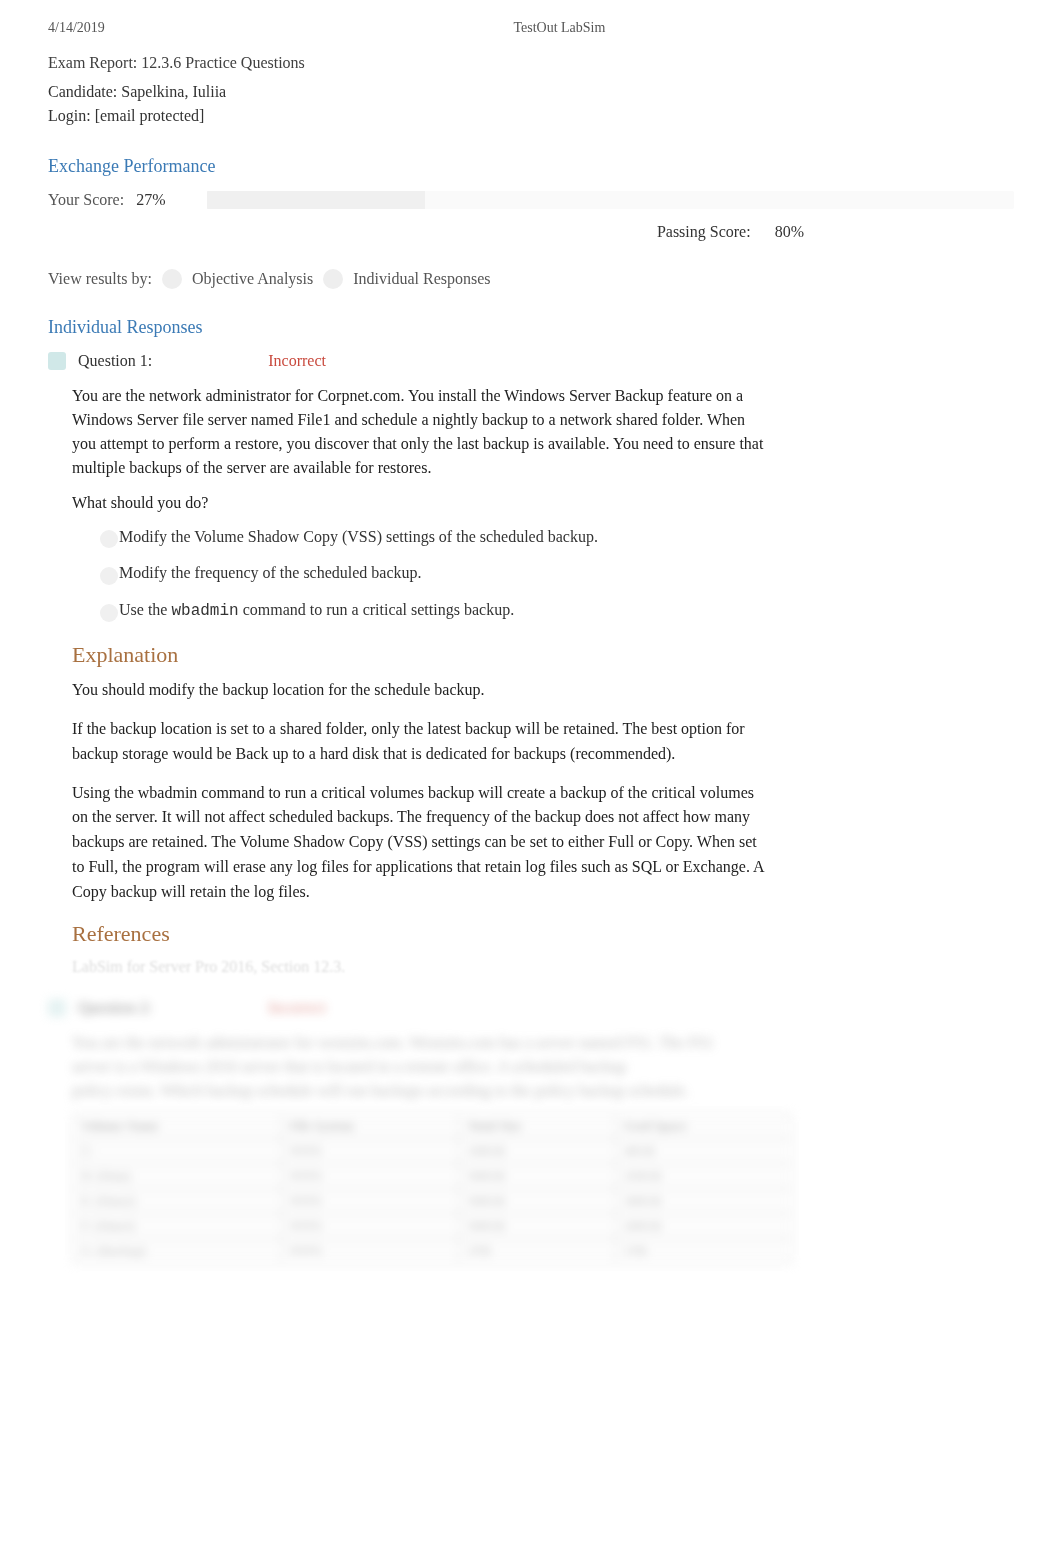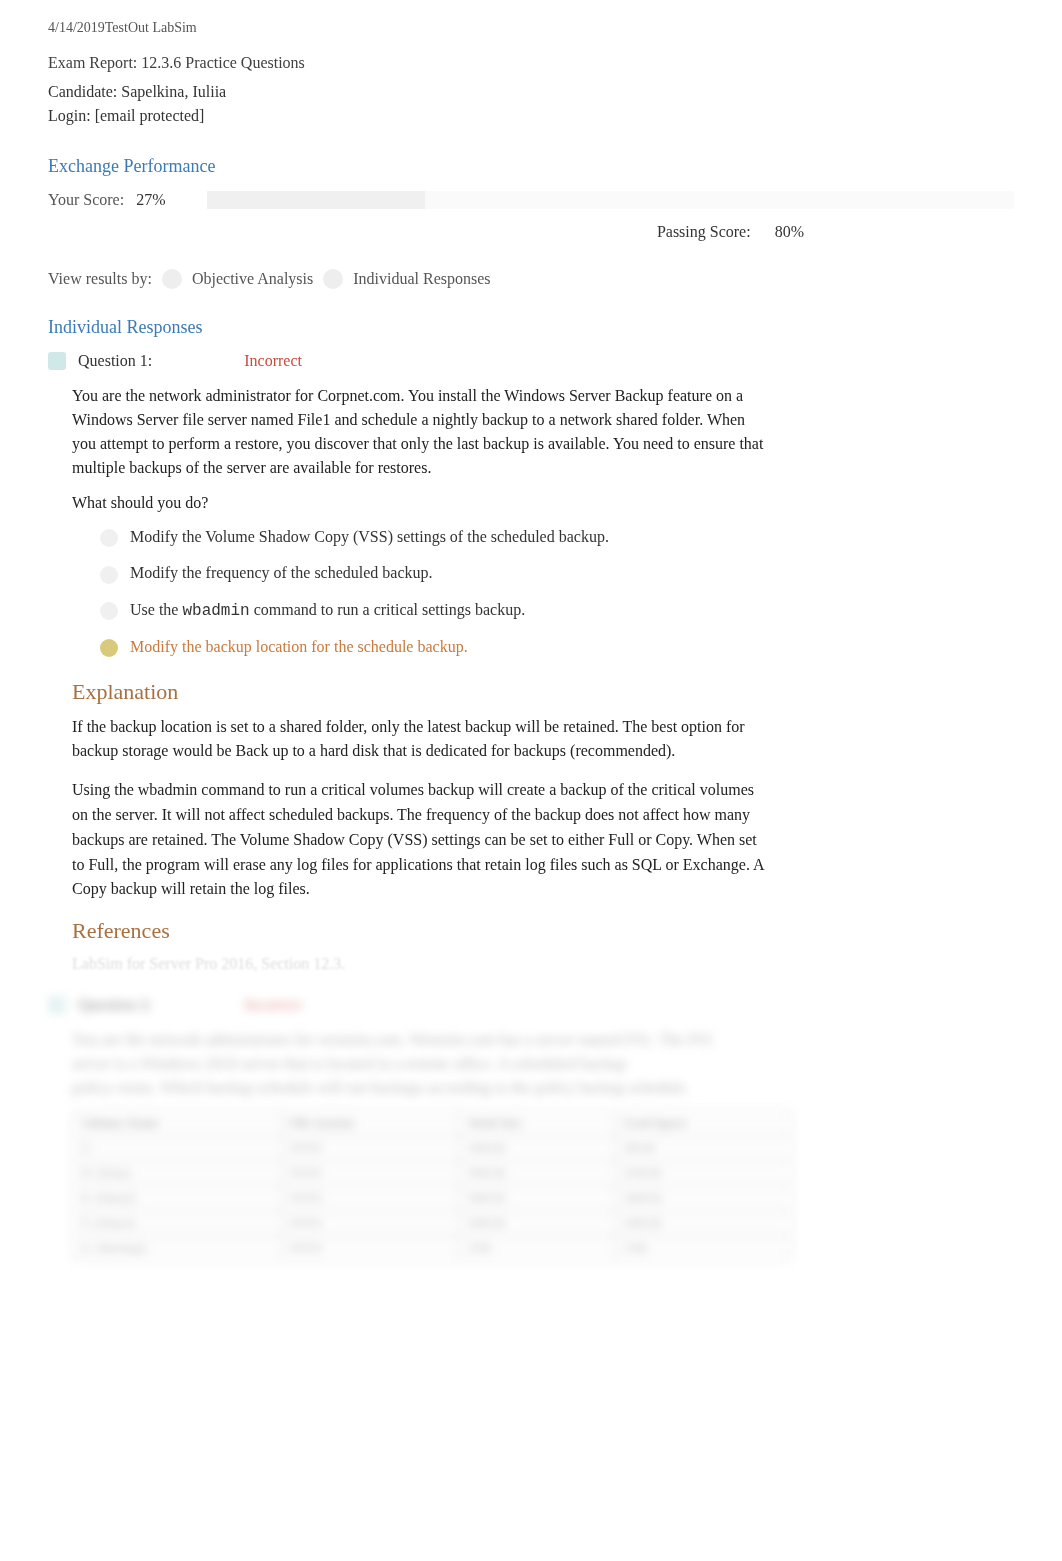--- a/index.html
+++ b/index.html
@@ -4,44 +4,44 @@
   <style>
     * { box-sizing: border-box; margin: 0; padding: 0; }
     body {
       font-family: Georgia, 'Times New Roman', serif;
       font-size: 16px;
       color: #333;
       background: #fff;
       padding: 20px 48px;
       width: 1062px;
     }
-    .header-row { display: flex; justify-content: flex-start; font-size: 14px; color: #555; margin-bottom: 18px; }
+    .header-row { display: flex; justify-content: space-between; font-size: 14px; color: #555; margin-bottom: 18px; }
     .exam-title { font-size: 16px; color: #404040; margin-bottom: 8px; }
     .meta-row { display: flex; justify-content: space-between; font-size: 16px; color: #333; }
     .meta-left, .meta-right { line-height: 1.5; }
     .meta-right { text-align: left; margin-right: 160px; }
     .section-header { font-size: 18px; color: #3b7ab5; margin-top: 28px; margin-bottom: 14px; }
     .score-row { display: flex; align-items: flex-start; gap: 12px; }
     .score-label { color: #555; }
     .score-value { color: #333; }
     .score-bar { flex: 1; height: 18px; background: #fafafa; border-radius: 2px; margin-left: 30px; position: relative; }
     .score-fill { position: absolute; left: 0; top: 0; bottom: 0; width: 27%; background: rgba(200,200,200,0.2); }
     .passing-row { text-align: right; margin-top: 14px; margin-right: 210px; color: #333; }
     .passing-row span:first-child { margin-right: 20px; }
     .view-row { display: flex; align-items: center; gap: 10px; margin-top: 28px; color: #555; }
     .radio-dot { width: 20px; height: 20px; border-radius: 50%; background: #eee; display: inline-block; }
     .question-block { margin-top: 6px; }
     .question-header { display: flex; align-items: flex-start; gap: 12px; margin-bottom: 14px; }
     .q-icon { width: 18px; height: 18px; border-radius: 3px; background: #d0e8e8; display: inline-block; }
     .q-label { color: #333; }
-    .incorrect { color: #c94a3e; margin-left: 80px; }
+    .incorrect { color: #c94a3e; margin-left: 104px; }
     .question-body { margin-left: 24px; max-width: 700px; }
     .q-text { line-height: 1.5; margin-bottom: 14px; color: #222; }
     .q-prompt { margin-bottom: 14px; color: #222; }
-    .answer-row { display: flex; align-items: center; gap: 12px; margin: 14px 0 14px 28px; }
+    .answer-row { display: flex; align-items: flex-end; gap: 1px; margin: 14px 0 14px 28px; }
     .answer-bullet { width: 18px; height: 18px; border-radius: 50%; background: #f0f0f0; flex-shrink: 0; margin-top: 2px; }
     .answer-bullet.correct { background: #d9c97a; }
     .answer-text { flex: 1; line-height: 1.4; }
     .answer-text.highlighted { color: #c97a3e; }
     .code-word { font-family: 'Courier New', monospace; }
     .explanation-header { font-size: 22px; color: #a87040; margin-top: 20px; margin-bottom: 10px; }
     .explanation-text { line-height: 1.55; margin-bottom: 14px; max-width: 700px; color: #222; }
     .references-header { font-size: 22px; color: #a87040; margin-top: 16px; margin-bottom: 8px; }
     .ref-text { color: #ddd; line-height: 1.5; filter: blur(1px); }
 
@@ -115,26 +115,23 @@
       <span class="answer-text">Modify the frequency of the scheduled backup.</span>
     </div>
 
     <div class="answer-row">
       <span class="answer-bullet"></span>
       <span class="answer-text">
         <span>Use the </span><span class="code-word">wbadmin</span><span> command to run a critical settings backup.</span>
       </span>
     </div>
 
-    <div class="answer-row">
-      <span class="answer-bullet correct"></span>
-      <span class="answer-text highlighted">Modify the backup location for the schedule backup.</span>
-    </div>
 
     <div class="explanation-header">Explanation</div>
+    <p class="explanation-text">You should modify the backup location for the schedule backup.</p>
     <p class="explanation-text">If the backup location is set to a shared folder, only the latest backup will be retained. The best option for backup storage would be Back up to a hard disk that is dedicated for backups (recommended).</p>
     <p class="explanation-text">Using the wbadmin command to run a critical volumes backup will create a backup of the critical volumes on the server. It will not affect scheduled backups. The frequency of the backup does not affect how many backups are retained. The Volume Shadow Copy (VSS) settings can be set to either Full or Copy. When set to Full, the program will erase any log files for applications that retain log files such as SQL or Exchange. A Copy backup will retain the log files.</p>
 
     <div class="references-header">References</div>
     <p class="ref-text">LabSim for Server Pro 2016, Section 12.3.</p>
   </div>
 </div>
 
 <div class="blurred-section">
   <div class="blurred-q-header">

